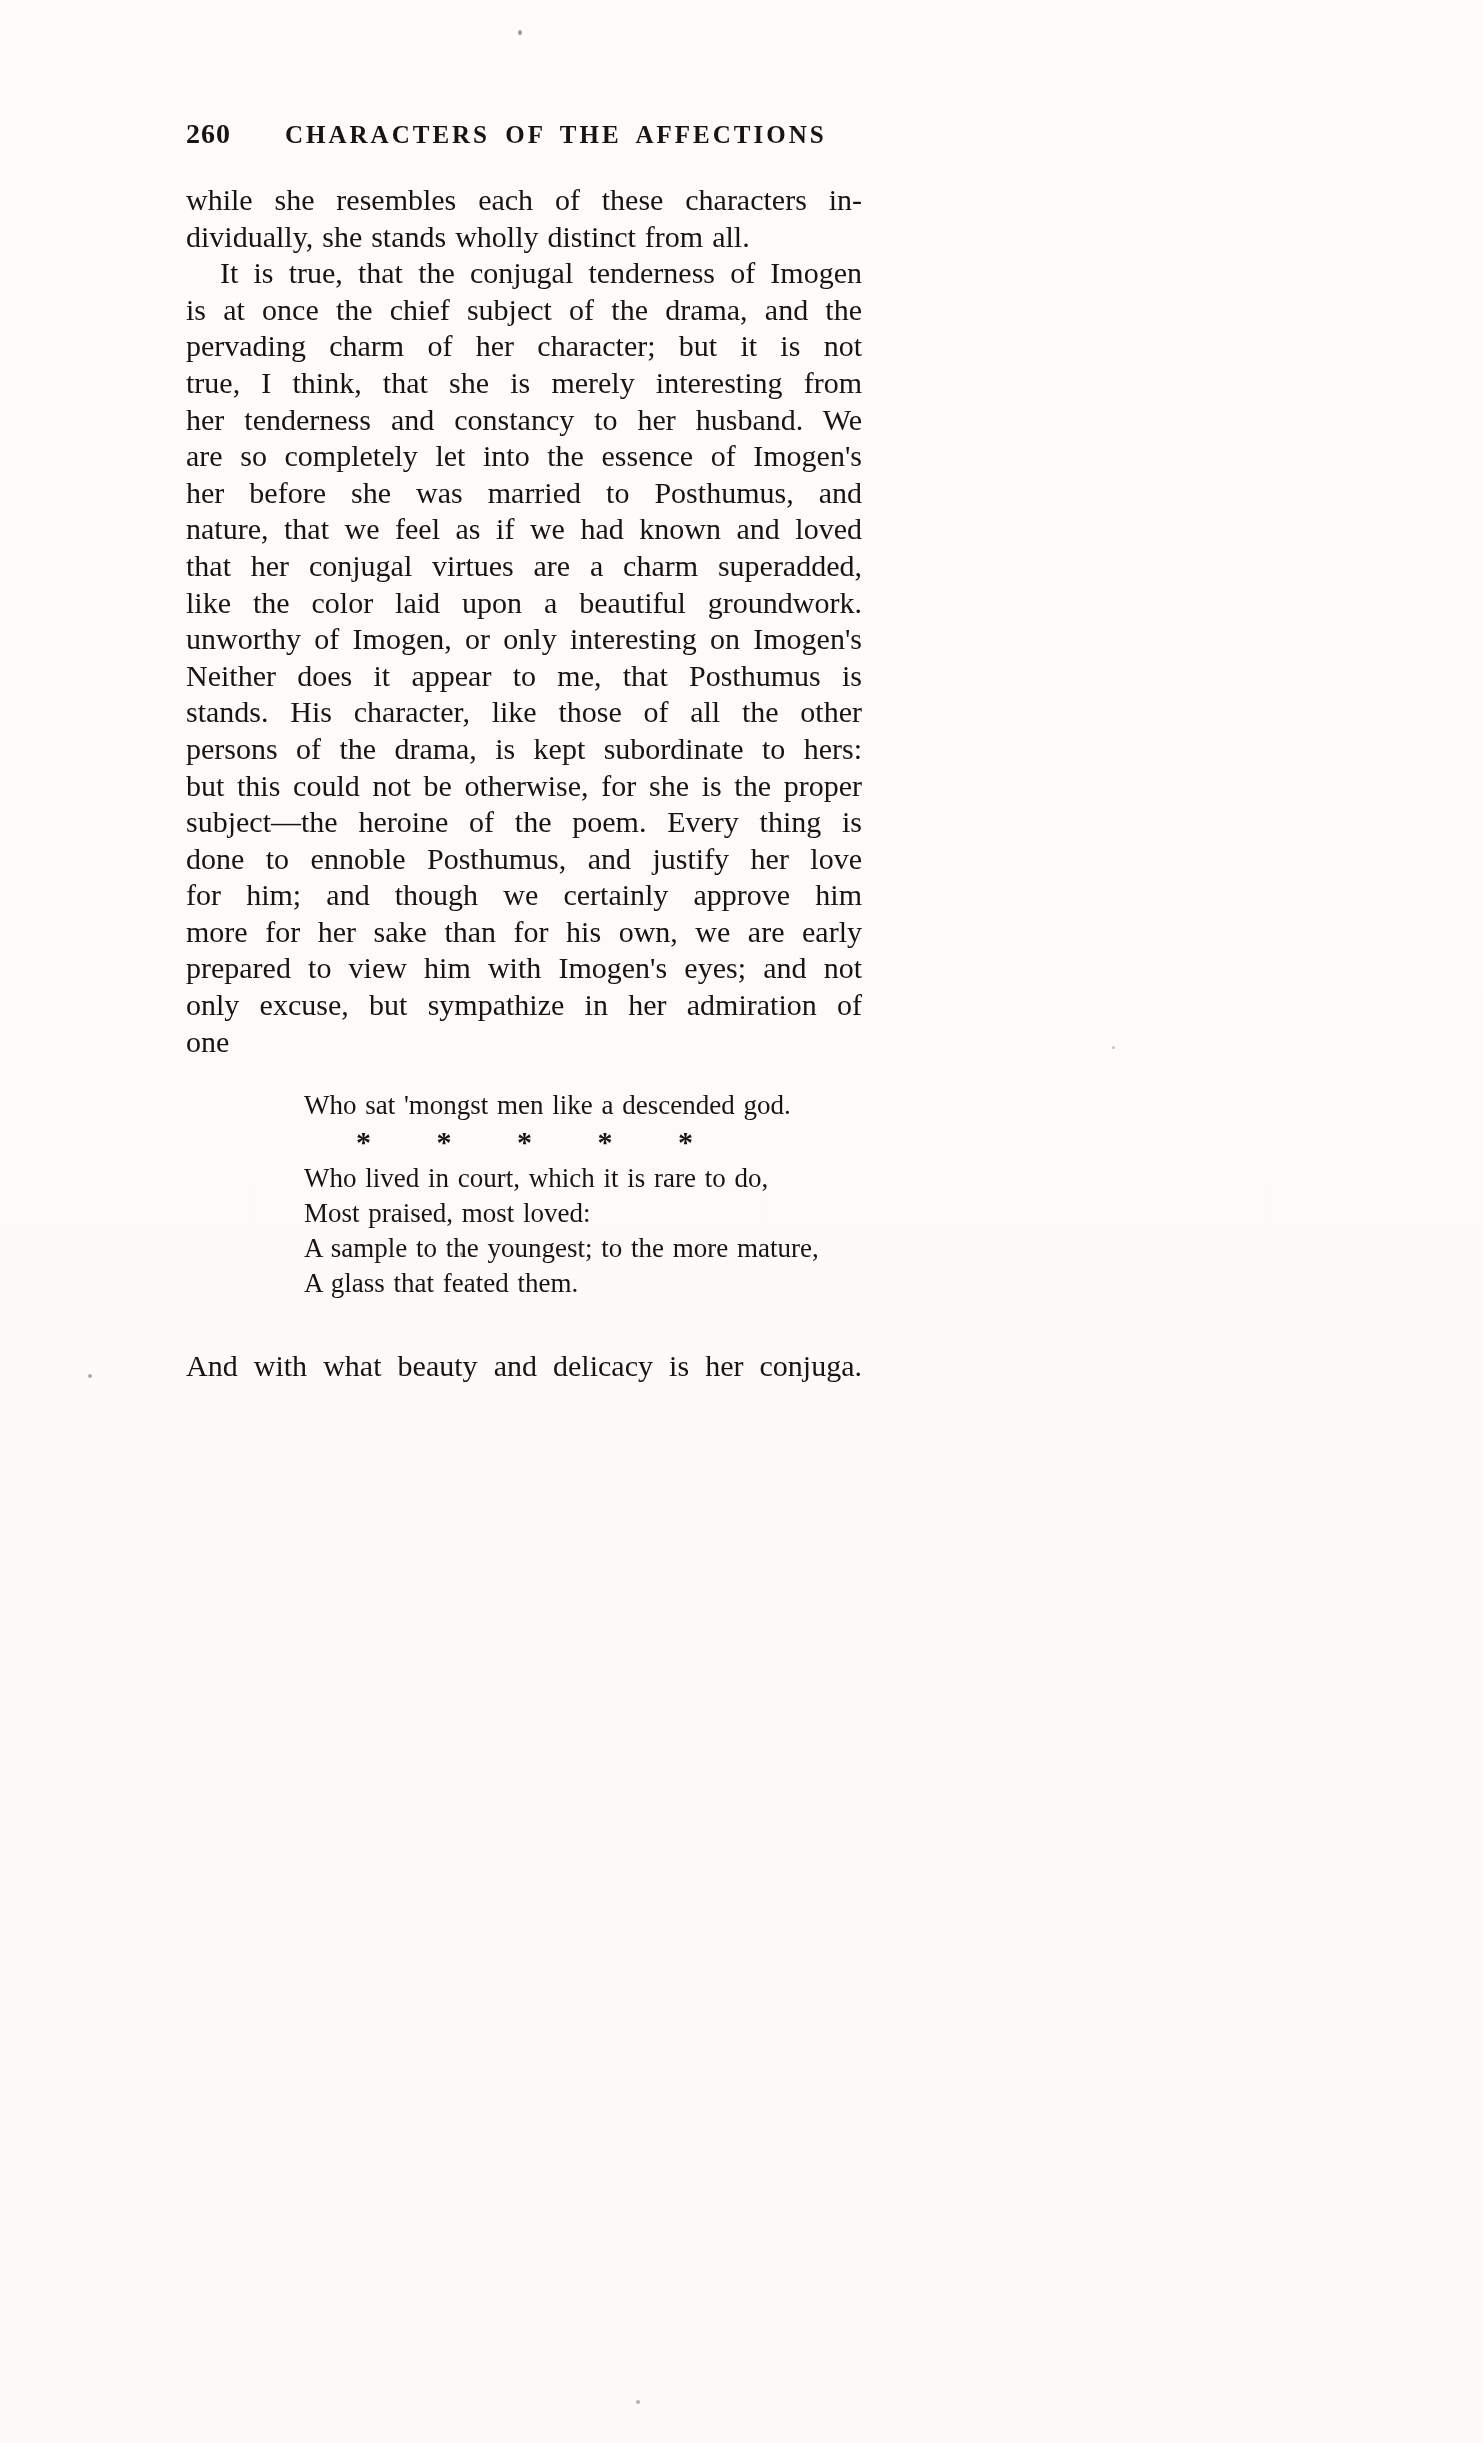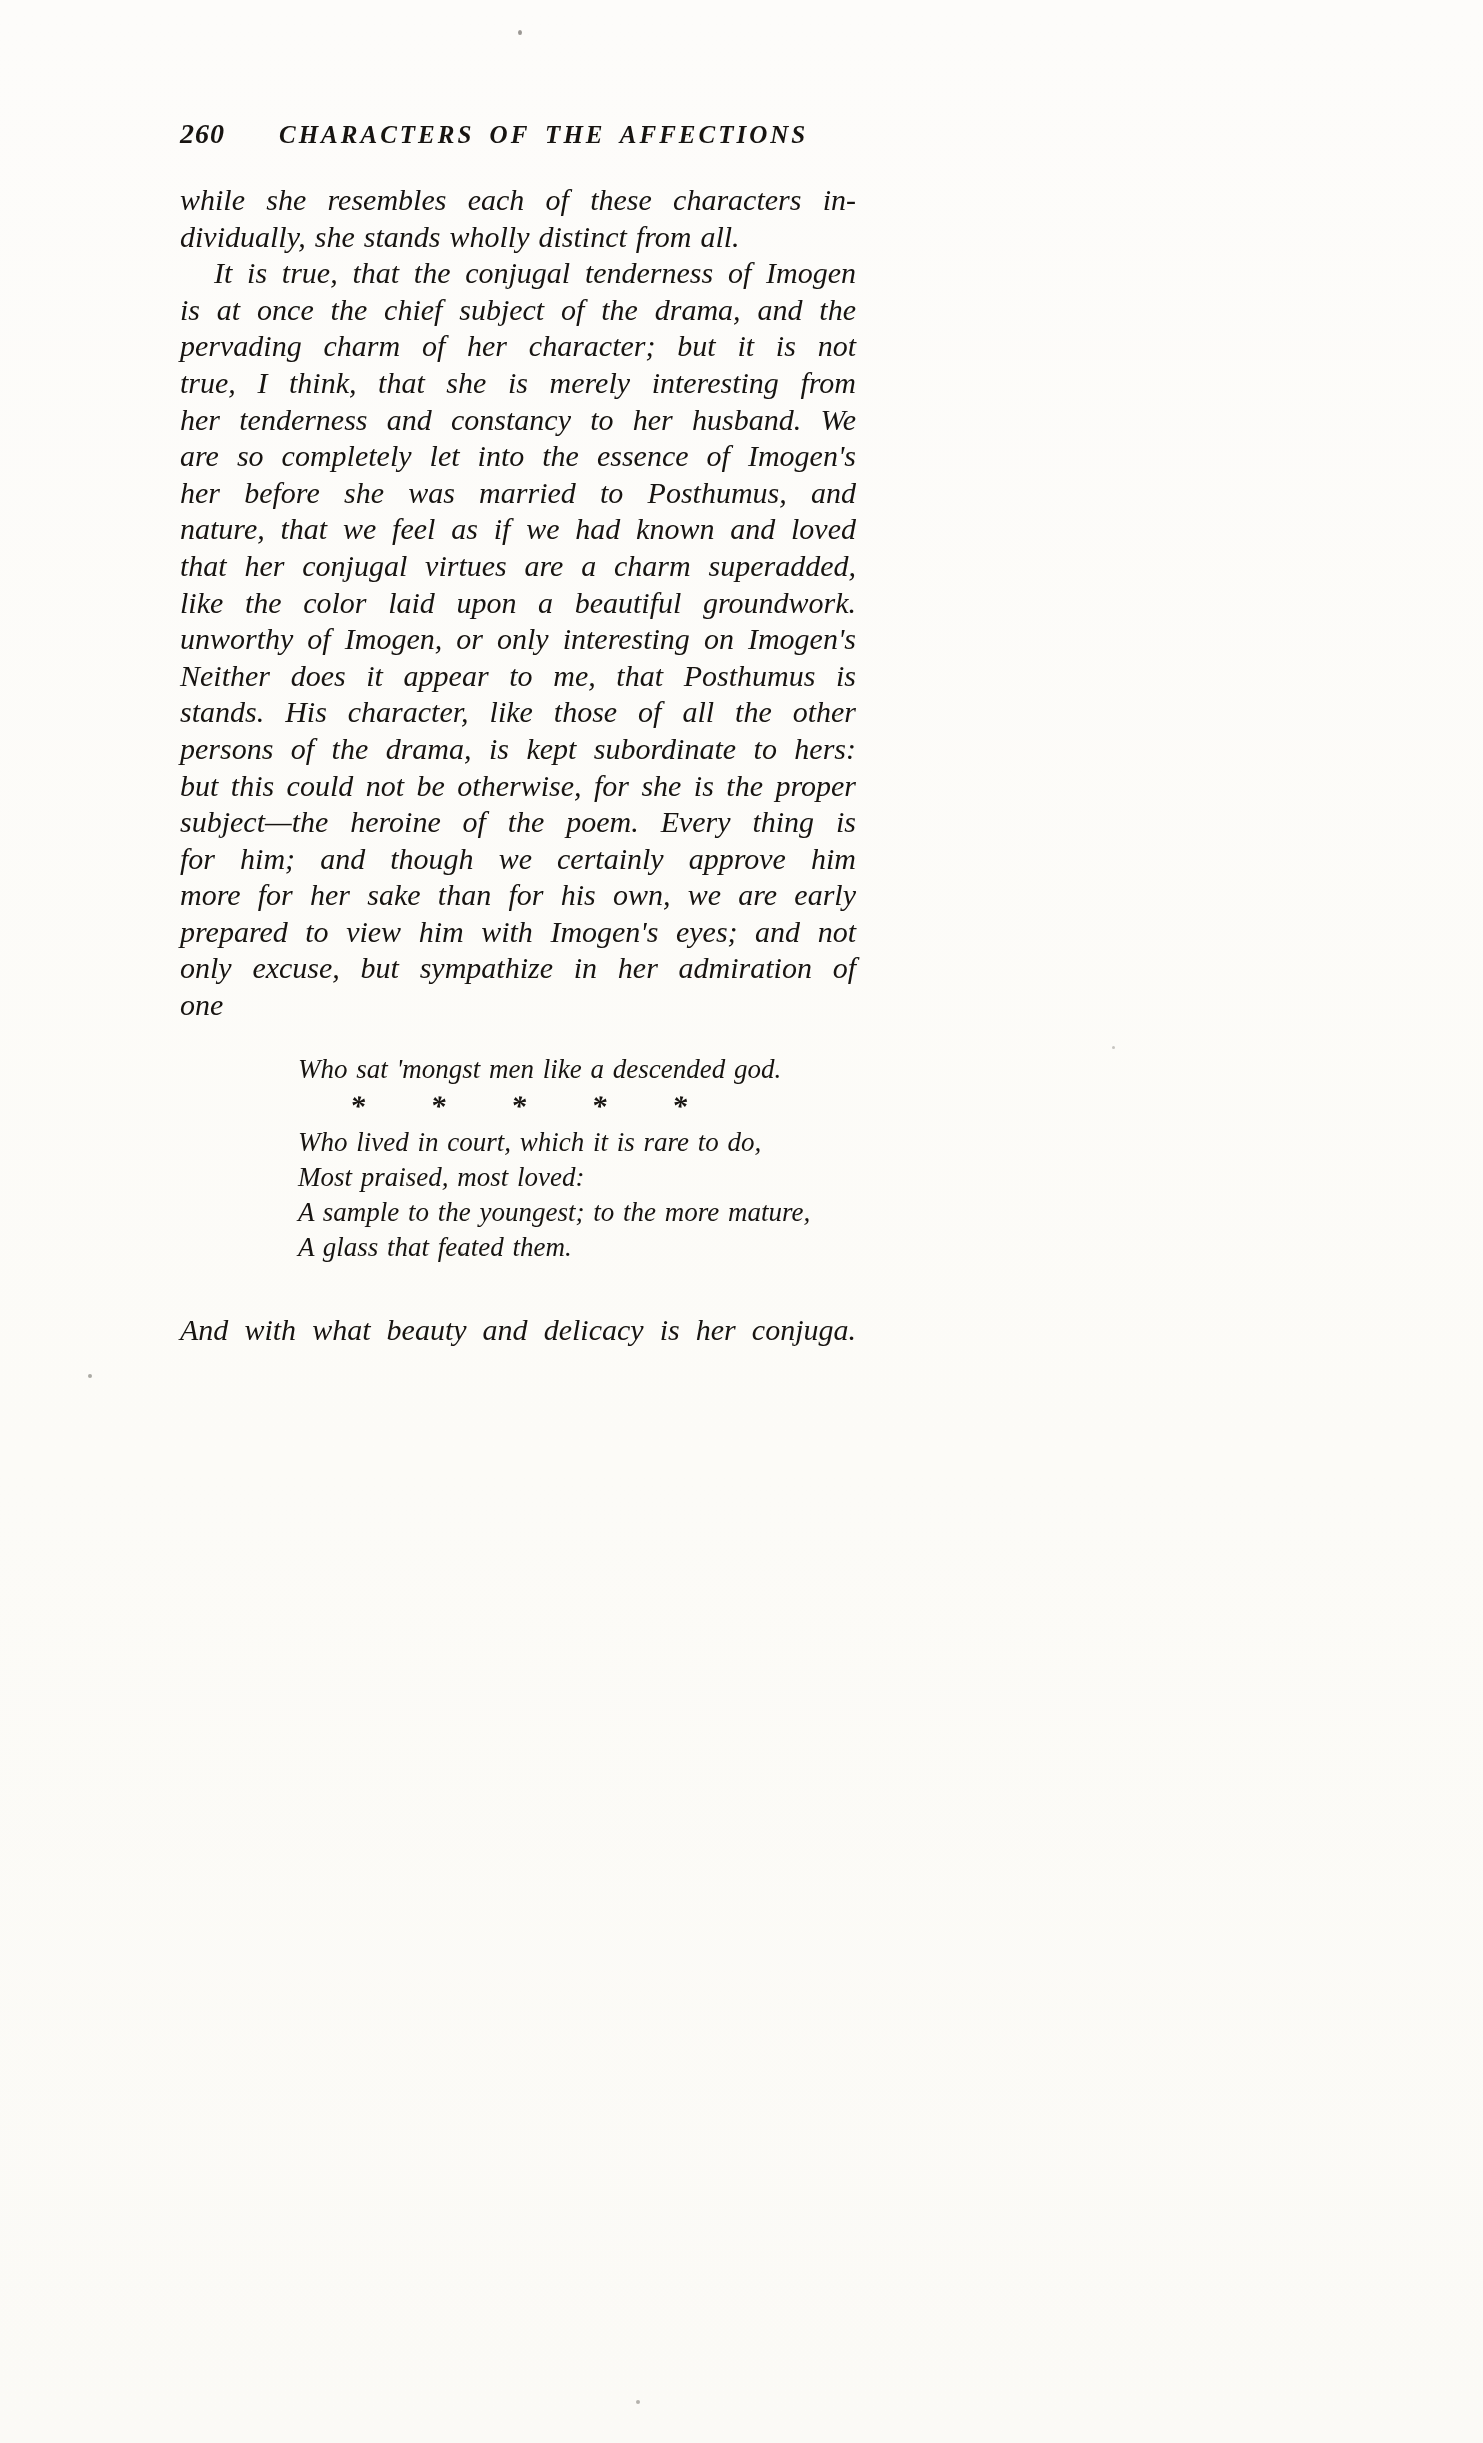--- a/index.html
+++ b/index.html
@@ -9,24 +9,23 @@
     width:1483px;
     height:2443px;
     margin:0 auto;
     background:linear-gradient(180deg,#fdfcfa 0%,#fcfbf7 60%,#fbfaf6 100%);
     font-family:"Liberation Serif","DejaVu Serif",serif;
     color:#171411;
     overflow:hidden;
   }
   .content{
     position:absolute;
-    left:180px;
+    left:186px;
     top:118px;
     width:676px;
-    font-style:italic;
   }
   .running-head{
     display:flex;
     align-items:baseline;
     font-weight:bold;
     margin-bottom:32px;
   }
   .pagenum{
     font-size:28px;
     letter-spacing:1px;
@@ -113,20 +112,21 @@
         <div class="bline">her before she was married to Posthumus, and</div>
         <div class="bline">nature, that we feel as if we had known and loved</div>
         <div class="bline">that her conjugal virtues are a charm superadded,</div>
         <div class="bline">like the color laid upon a beautiful groundwork.</div>
         <div class="bline">unworthy of Imogen, or only interesting on Imogen's</div>
         <div class="bline">Neither does it appear to me, that Posthumus is</div>
         <div class="bline">stands.  His character, like those of all the other</div>
         <div class="bline">persons of the drama, is kept subordinate to hers:</div>
         <div class="bline">but this could not be otherwise, for she is the proper</div>
         <div class="bline">subject—the heroine of the poem.  Every thing is</div>
+        <div class="bline">done to ennoble Posthumus, and justify her love</div>
         <div class="bline">for him; and though we certainly approve him</div>
         <div class="bline">more for her sake than for his own, we are early</div>
         <div class="bline">prepared to view him with Imogen's eyes; and not</div>
         <div class="bline">only excuse, but sympathize in her admiration of</div>
         <div class="bline end">one</div>
       </div>
 
     <div class="poem">
         <div class="pline">Who sat 'mongst men like a descended god.</div>
         <div class="pline sep">* * * * *</div>

